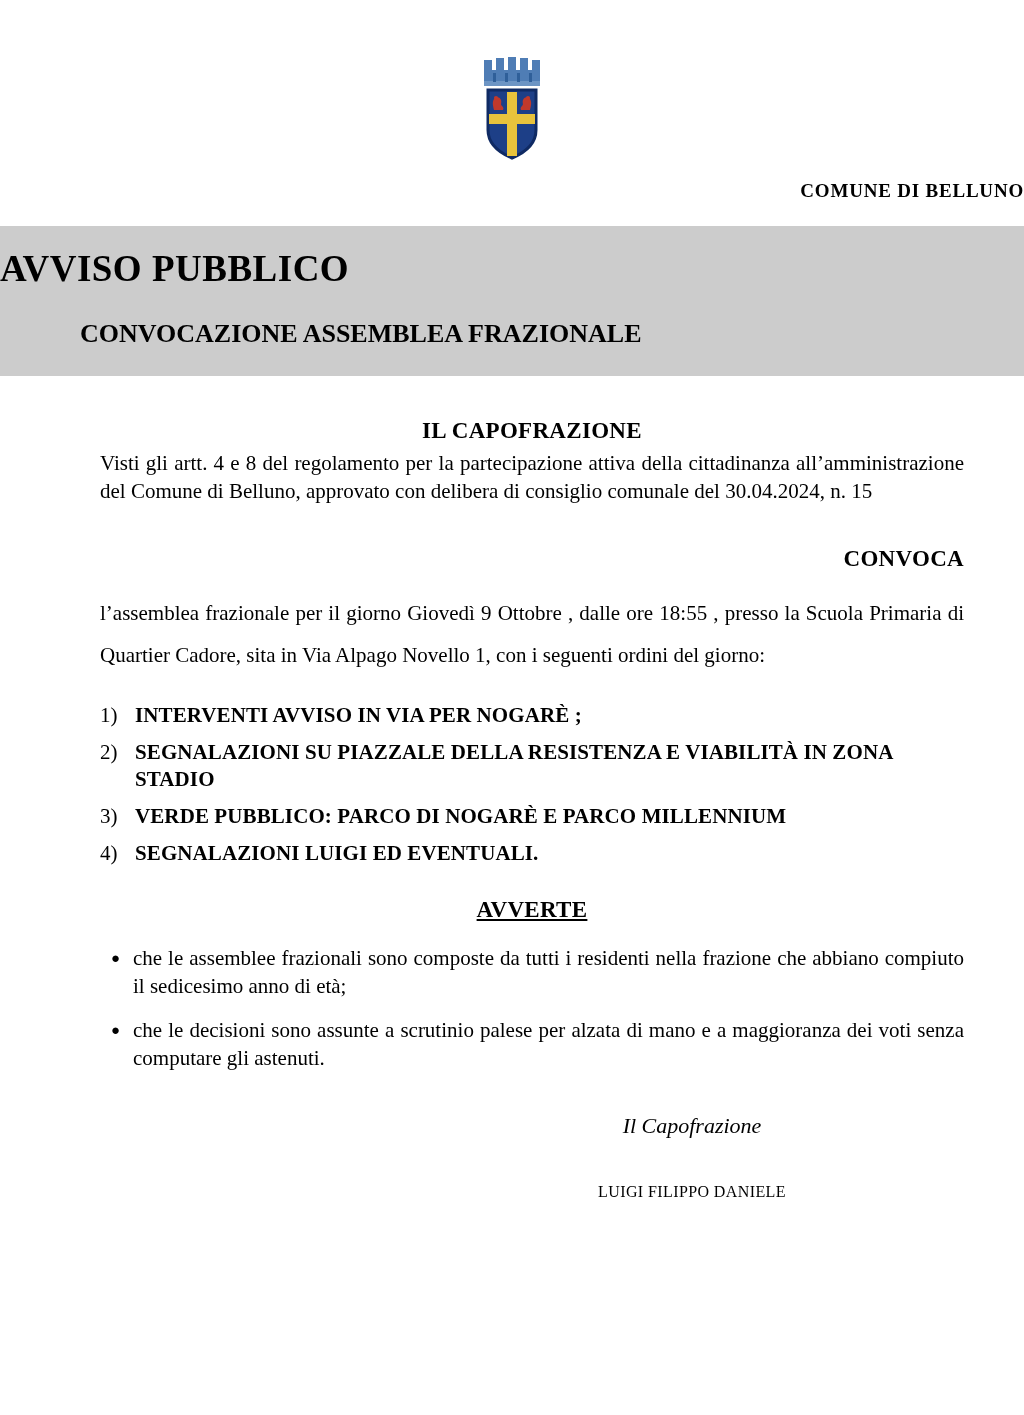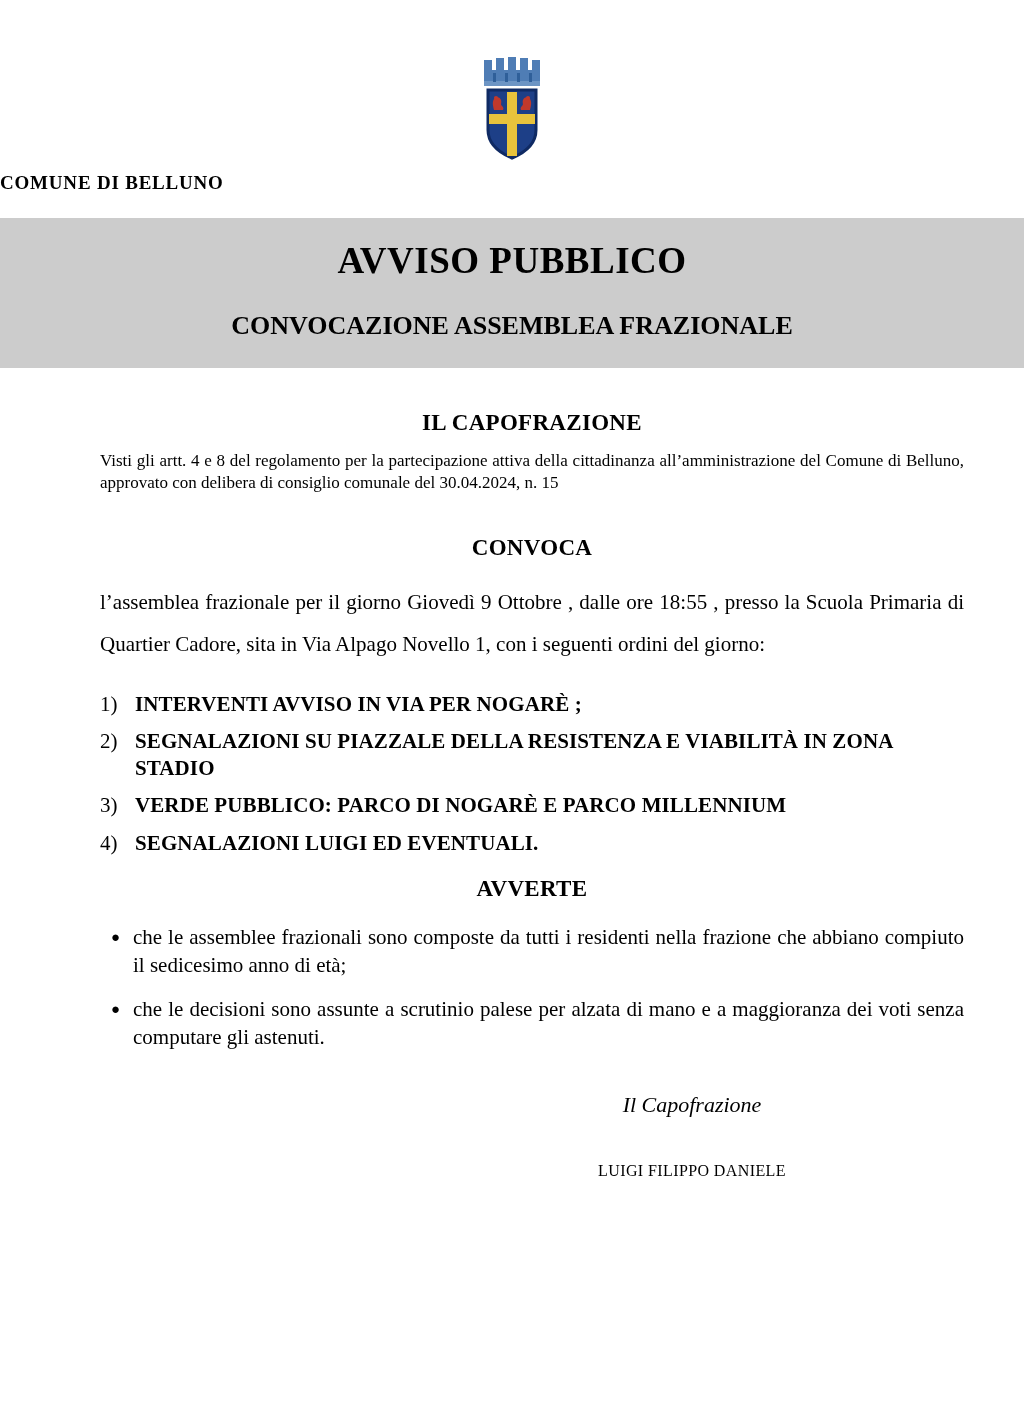--- a/index.html
+++ b/index.html
@@ -22,34 +22,33 @@
     padding-top: 56px;
     text-align: center;
   }
   .crest {
     display: block;
     margin: 0 auto;
     width: 72px;
     height: 104px;
   }
   .comune-name {
-    margin-top: 12px;
+    margin-top: 20px;
     font-size: 19px;
     font-weight: bold;
     letter-spacing: 0.8px;
-    text-align: left;
+    text-align: right;
   }
 
   
   .banner {
     margin-top: 24px;
     width: 100%;
     background: #cccccc;
     padding: 22px 0 26px 0;
-    text-align: center;
     box-sizing: border-box;
   }
   .banner-title {
     font-size: 37px;
     font-weight: bold;
     letter-spacing: 0.5px;
     line-height: 1.15;
   }
   .banner-subtitle {
     margin-top: 26px;
@@ -68,26 +67,26 @@
     padding: 0 60px 0 100px;
     box-sizing: border-box;
   }
   .section-heading {
     text-align: center;
     font-weight: bold;
     font-size: 23px;
     letter-spacing: 0.3px;
   }
   .h-capofrazione { margin-top: 42px; }
-  .h-convoca      { margin-top: 40px; }
-  .h-avverte      { margin-top: 20px; }
+  .h-convoca      { margin-top: 40px; text-align: right; }
+  .h-avverte      { margin-top: 30px; text-decoration: underline; }
 
   .para {
-    margin-top: 14px;
-    font-size: 17px;
+    margin-top: 6px;
+    font-size: 21px;
     text-align: justify;
     line-height: 1.33;
   }
   .para-loose {
     margin-top: 20px;
     font-size: 21px;
     text-align: justify;
     line-height: 2.0;
   }
 

